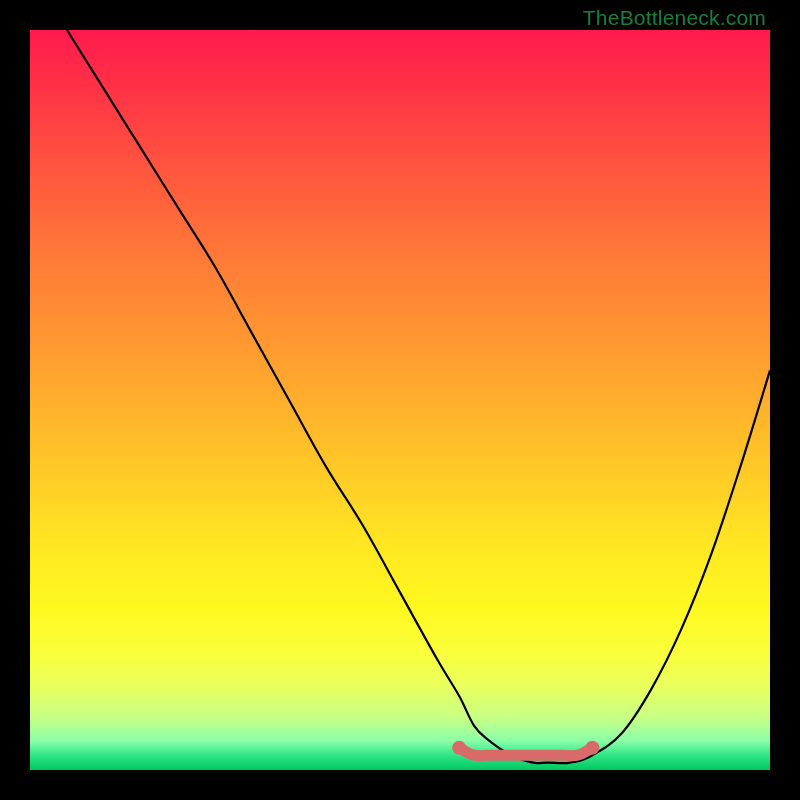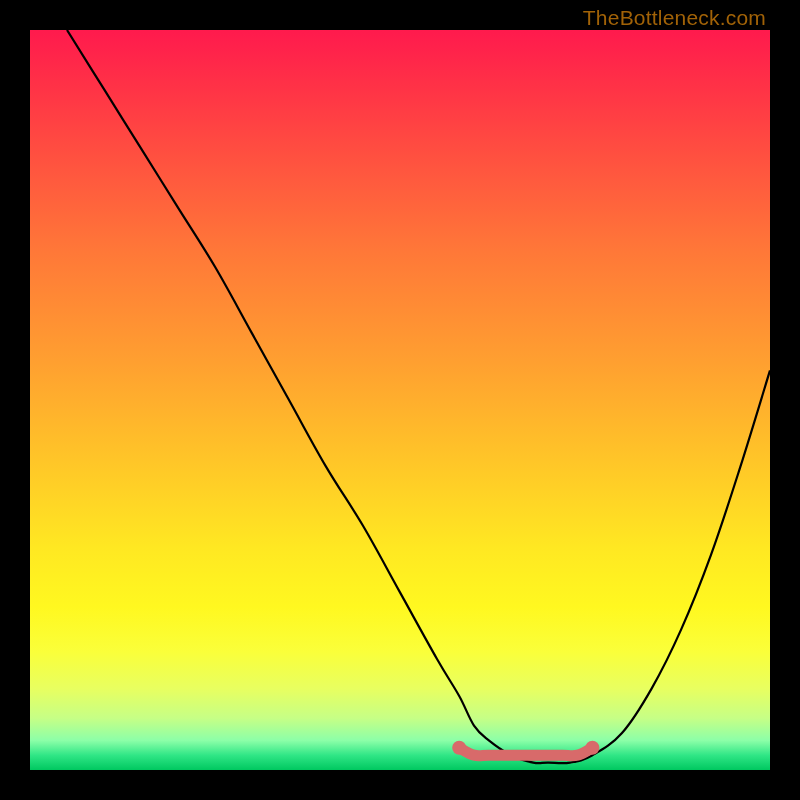--- a/index.html
+++ b/index.html
@@ -35,21 +35,21 @@
       #c6ff86 93%,
       #8cffa8 96%,
       #30e686 98%,
       #00c860 100%
     );
   }
   .watermark {
     position: absolute;
     top: 6px;
     right: 34px;
-    color: #a16207;
+    color: #15803d;
     font-family: Arial, Helvetica, sans-serif;
     font-size: 21px;
     font-weight: 500;
     letter-spacing: 0.2px;
   }
   svg.curve {
     position: absolute;
     left: 0;
     top: 0;
     width: 740px;

